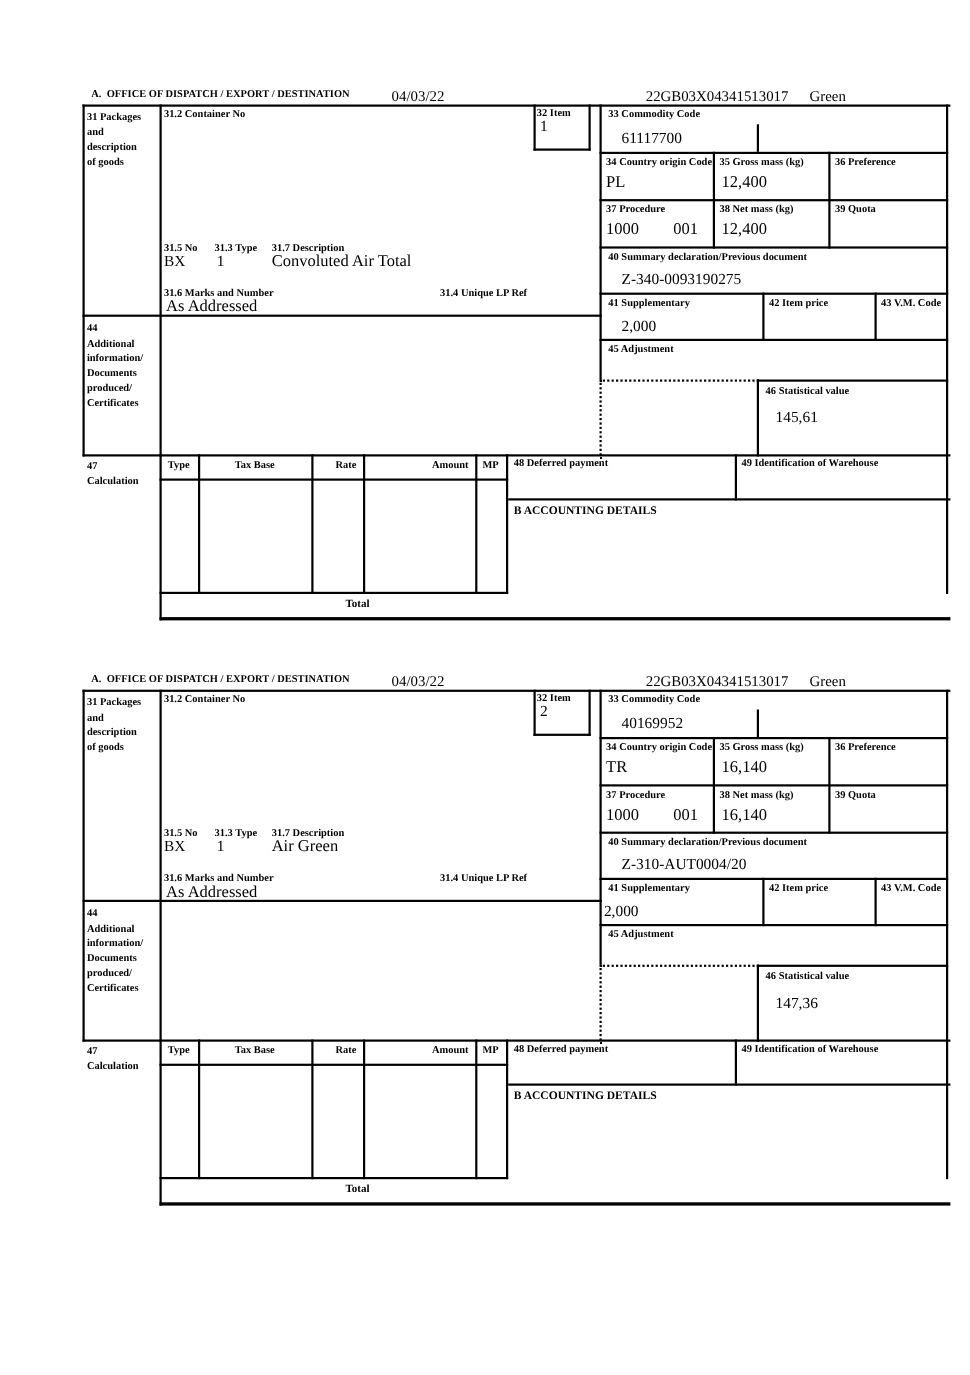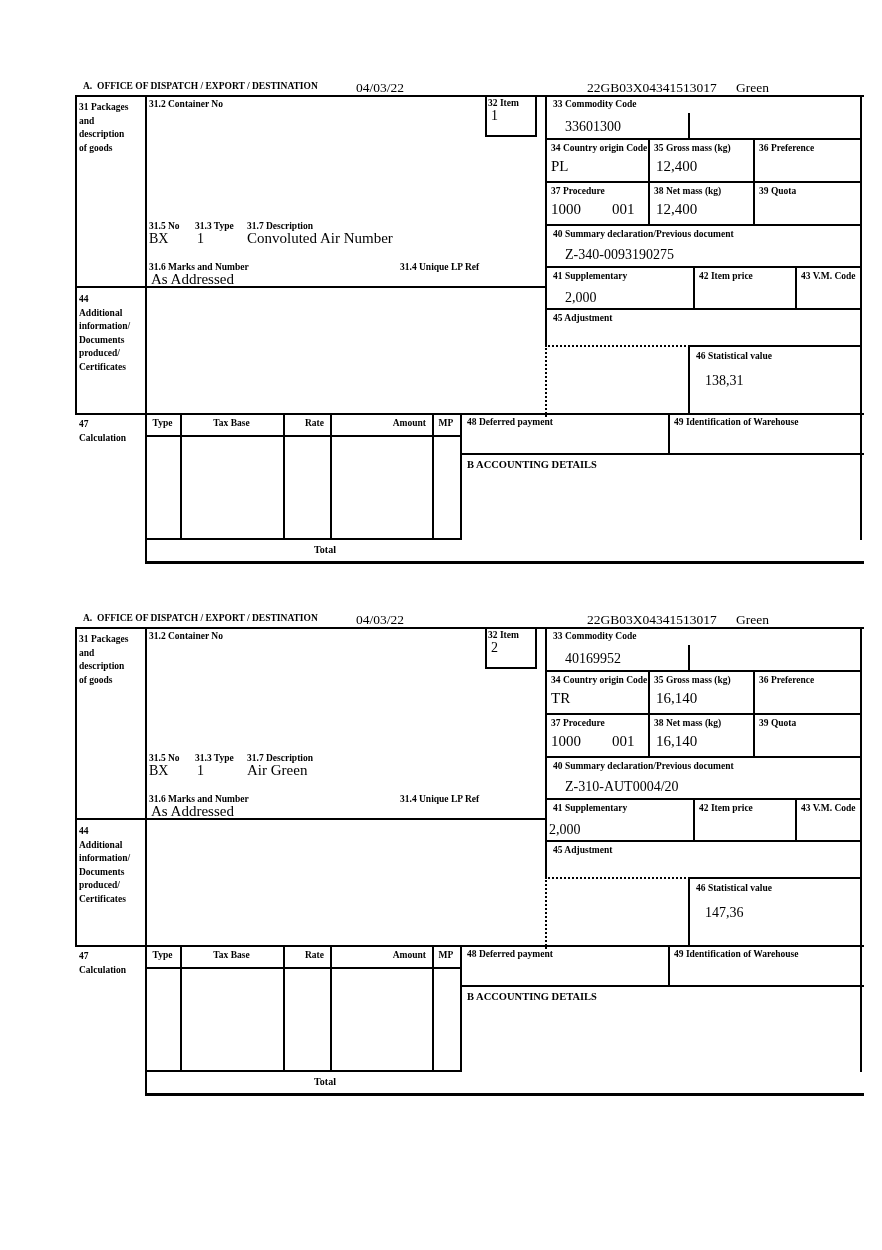--- a/index.html
+++ b/index.html
@@ -66,48 +66,48 @@
 
     <div class="lbl ml" style="left:4px;top:21px">31 Packages
 and
 description
 of goods</div>
     <div class="lbl" style="left:74px;top:19px">31.2 Container No</div>
     <div class="lbl" style="left:413px;top:18px">32 Item</div>
     <div class="val" style="left:416px;top:28px">1</div>
 
     <div class="lbl" style="left:478px;top:19px">33 Commodity Code</div>
-    <div class="val" style="left:490px;top:39px">33601300</div>
+    <div class="val" style="left:490px;top:39px">61117700</div>
     <div class="lbl" style="left:476px;top:63px">34 Country origin Code</div>
     <div class="val big" style="left:476px;top:79px">PL</div>
     <div class="lbl" style="left:579px;top:63px">35 Gross mass (kg)</div>
     <div class="val big" style="left:581px;top:79px">12,400</div>
     <div class="lbl" style="left:684px;top:63px">36 Preference</div>
     <div class="lbl" style="left:476px;top:106px">37 Procedure</div>
     <div class="val big" style="left:476px;top:122px">1000</div>
     <div class="val big" style="left:537px;top:122px">001</div>
     <div class="lbl" style="left:579px;top:106px">38 Net mass (kg)</div>
     <div class="val big" style="left:581px;top:122px">12,400</div>
     <div class="lbl" style="left:684px;top:106px">39 Quota</div>
     <div class="lbl" style="left:478px;top:149px">40 Summary declaration/Previous document</div>
     <div class="val" style="left:490px;top:167px">Z-340-0093190275</div>
     <div class="lbl" style="left:478px;top:191px">41 Supplementary</div>
     <div class="val" style="left:490px;top:210px">2,000</div>
     <div class="lbl" style="left:624px;top:191px">42 Item price</div>
     <div class="lbl" style="left:726px;top:191px">43 V.M. Code</div>
     <div class="lbl" style="left:478px;top:233px">45 Adjustment</div>
     <div class="lbl" style="left:621px;top:271px">46 Statistical value</div>
-    <div class="val" style="left:630px;top:293px">138,31</div>
+    <div class="val" style="left:630px;top:293px">145,61</div>
 
     <div class="lbl" style="left:74px;top:141px">31.5 No</div>
     <div class="lbl" style="left:120px;top:141px">31.3 Type</div>
     <div class="lbl" style="left:172px;top:141px">31.7 Description</div>
     <div class="val" style="left:74px;top:151px">BX</div>
     <div class="val" style="left:122px;top:151px">1</div>
-    <div class="val big" style="left:172px;top:151px">Convoluted Air Number</div>
+    <div class="val big" style="left:172px;top:151px">Convoluted Air Total</div>
     <div class="lbl" style="left:74px;top:182px">31.6 Marks and Number</div>
     <div class="lbl" style="left:325px;top:182px">31.4 Unique LP Ref</div>
     <div class="val big" style="left:76px;top:192px">As Addressed</div>
 
     <div class="lbl ml" style="left:4px;top:213px">44
 Additional
 information/
 Documents
 produced/
 Certificates</div>

